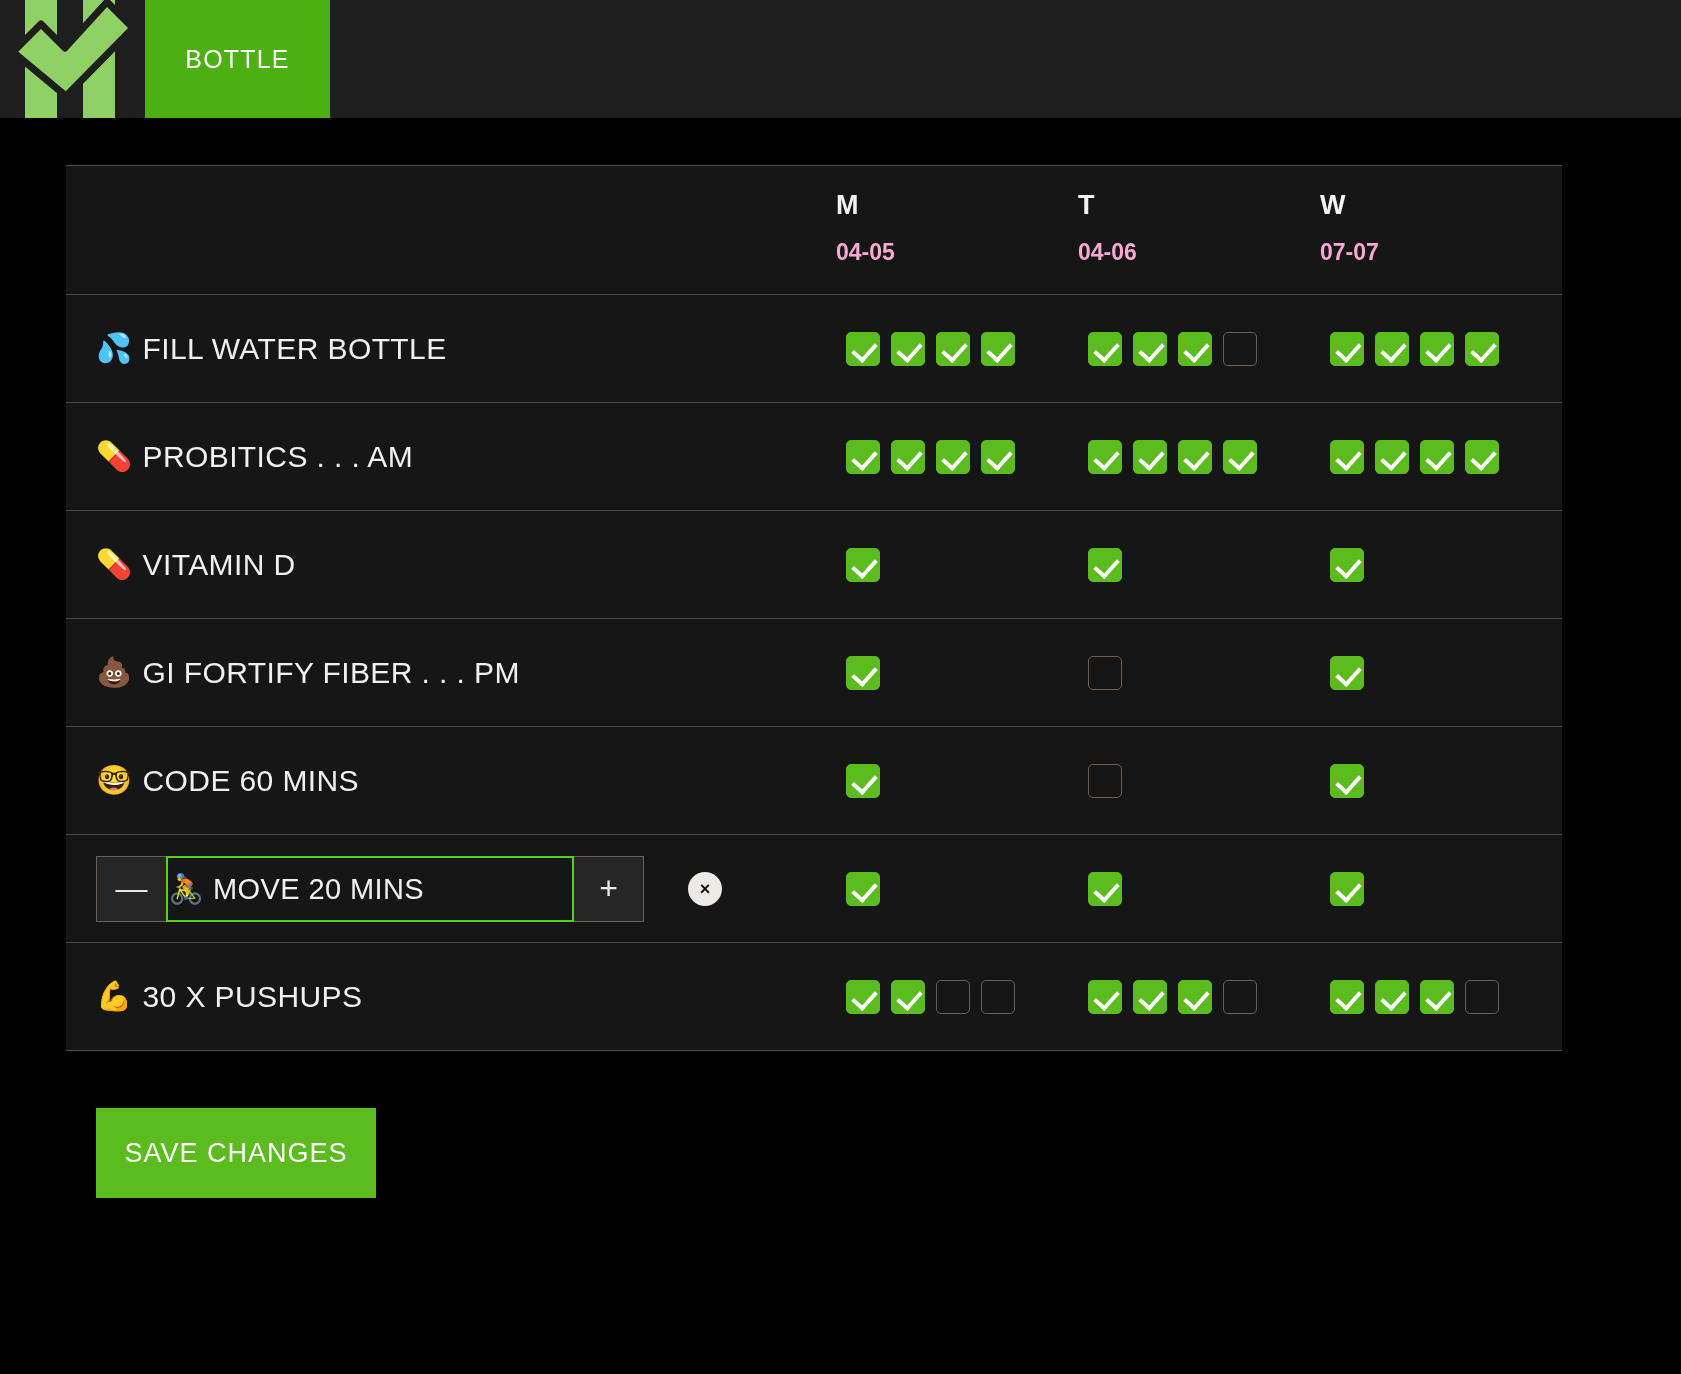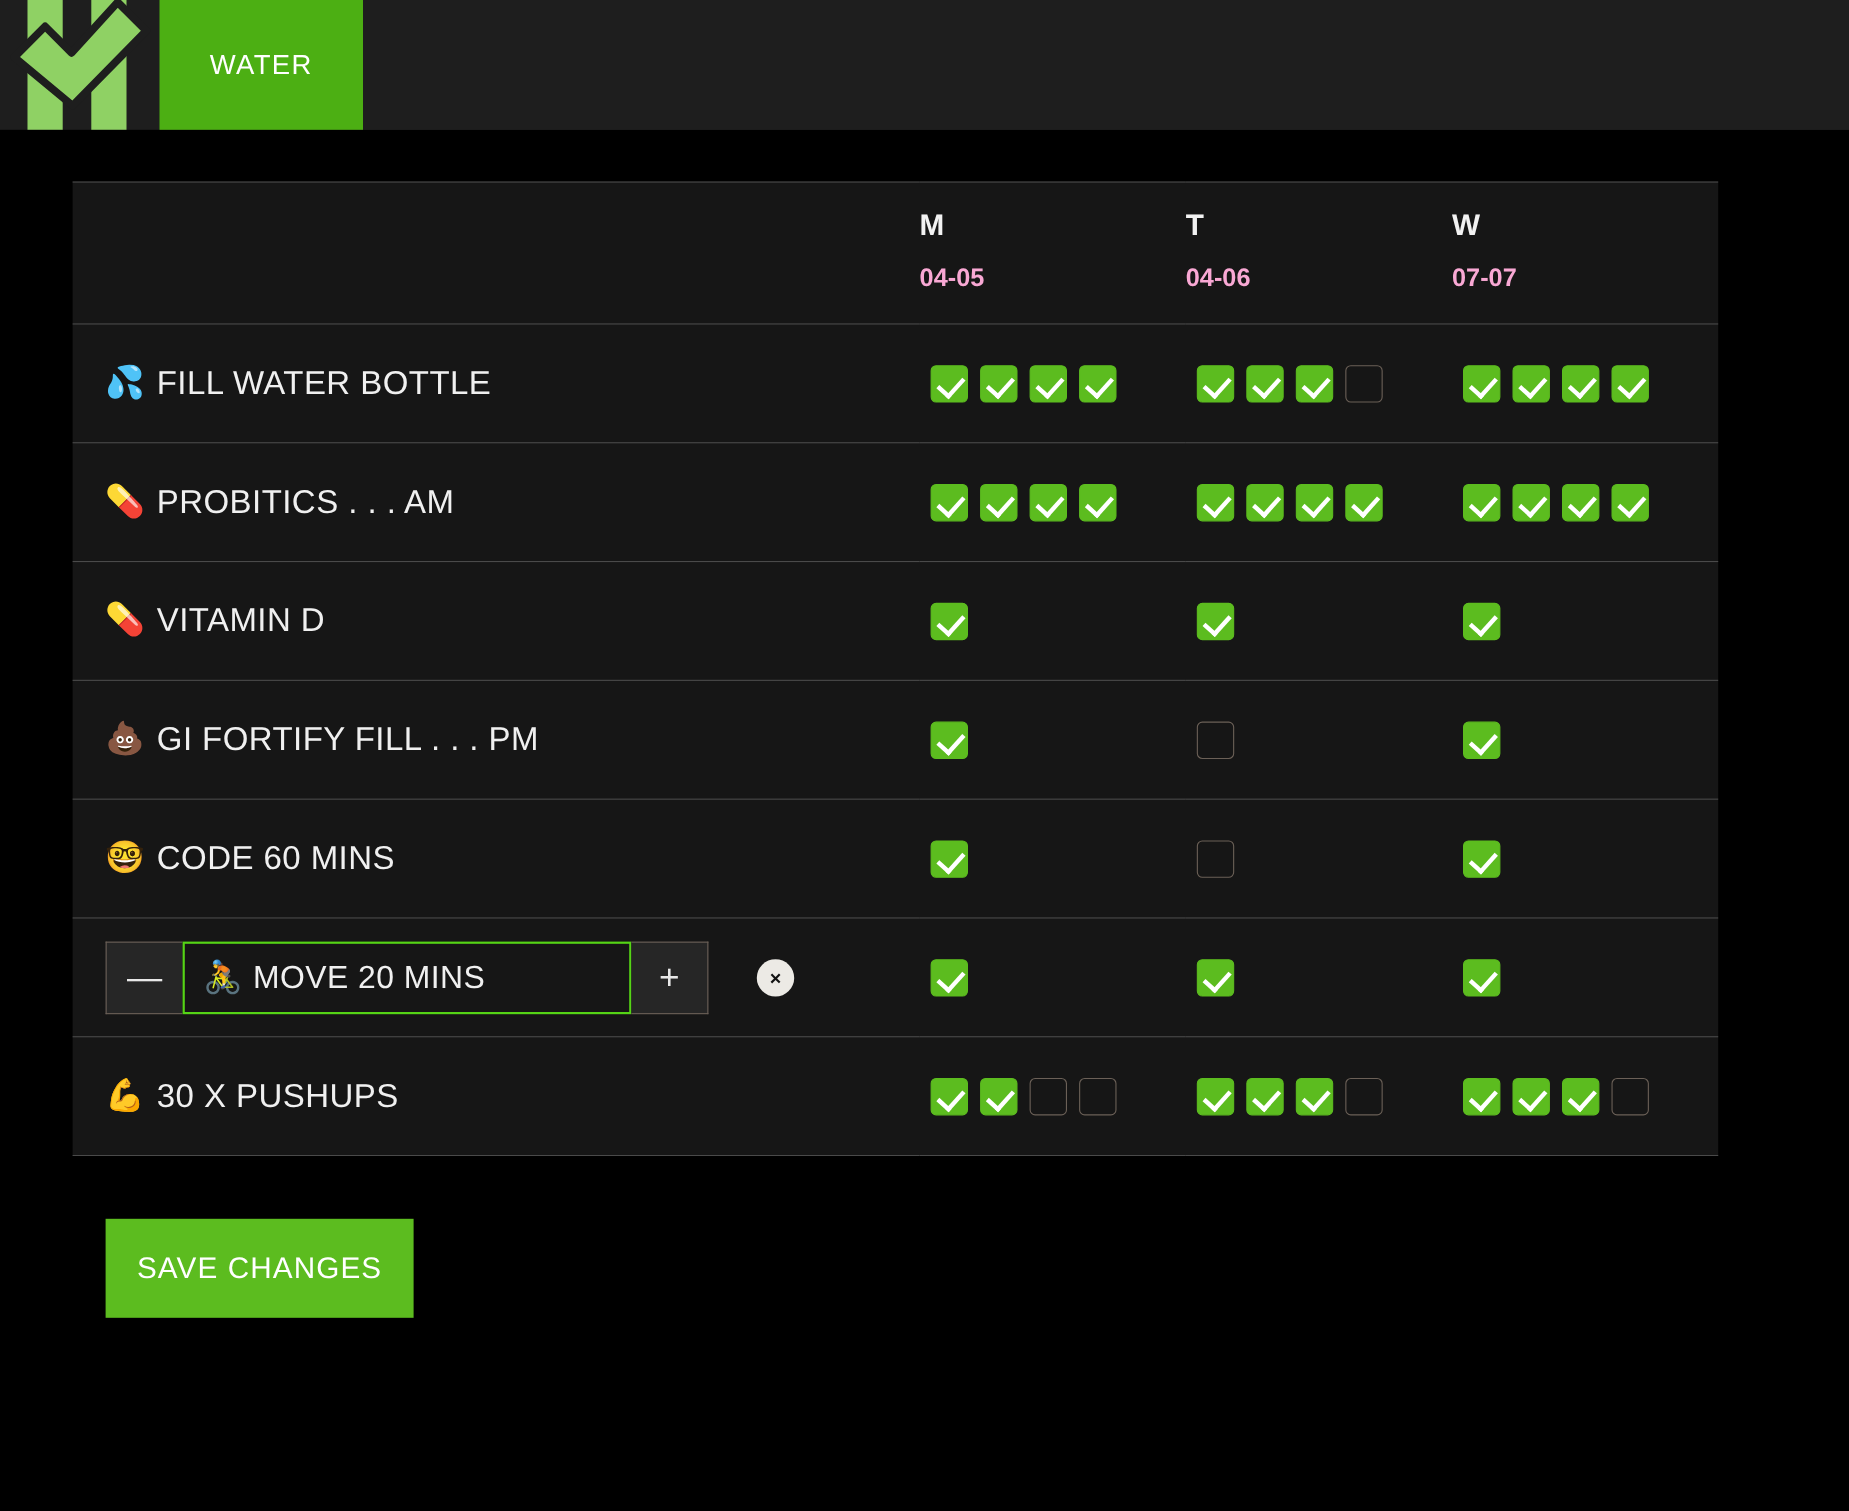--- a/index.html
+++ b/index.html
@@ -130,21 +130,21 @@
   .step-btn.plus  { border-left: none; }
   .habit-input {
     width: 408px;
     height: 66px;
     background: #161616;
     border: 2px solid #55d416;
     color: #f0f0f0;
     font-family: "Liberation Sans", sans-serif;
     font-size: 29px;
     letter-spacing: 0.4px;
-    padding: 0 17px;
+    padding: 0 0;
     outline: none;
   }
   .delete-btn {
     width: 34px;
     height: 34px;
     border-radius: 50%;
     background: #eceae5;
     color: #111111;
     border: none;
     margin-left: 44px;
@@ -212,21 +212,21 @@
 <body>
 
 <div class="navbar">
   <div class="logo-wrap">
     <svg width="140" height="150" viewBox="0 0 140 150">
       <rect x="22" y="-40" width="32" height="190" fill="#8fd164"></rect>
       <rect x="80" y="-40" width="32" height="190" fill="#8fd164"></rect>
       <path d="M10 68 L38 40 L62 64 L104 18 L130 44 L63 112 Z" fill="#8fd164" stroke="#1e1e1e" stroke-width="7" stroke-linejoin="round"></path>
     </svg>
   </div>
-  <div class="nav-tab">WATER</div>
+  <div class="nav-tab">BOTTLE</div>
   <div class="nav-rest"></div>
 </div>
 <div class="nav-gap"></div>
 
 <div class="panel-outer">
   <table class="habit-table">
     <colgroup>
       <col class="col-label">
         <col class="col-day">
         <col class="col-day">
@@ -334,21 +334,21 @@
           <td>
             <div class="check-group">
               <span class="cbx on"></span>
             </div>
           </td>
         </tr>
         <tr>
           <td>
             <div class="habit-label">
               <span class="habit-emoji">💩</span>
-              <span>GI FORTIFY FILL . . . PM</span>
+              <span>GI FORTIFY FIBER . . . PM</span>
             </div>
           </td>
           <td>
             <div class="check-group">
               <span class="cbx on"></span>
             </div>
           </td>
           <td>
             <div class="check-group">
               <span class="cbx off"></span>

